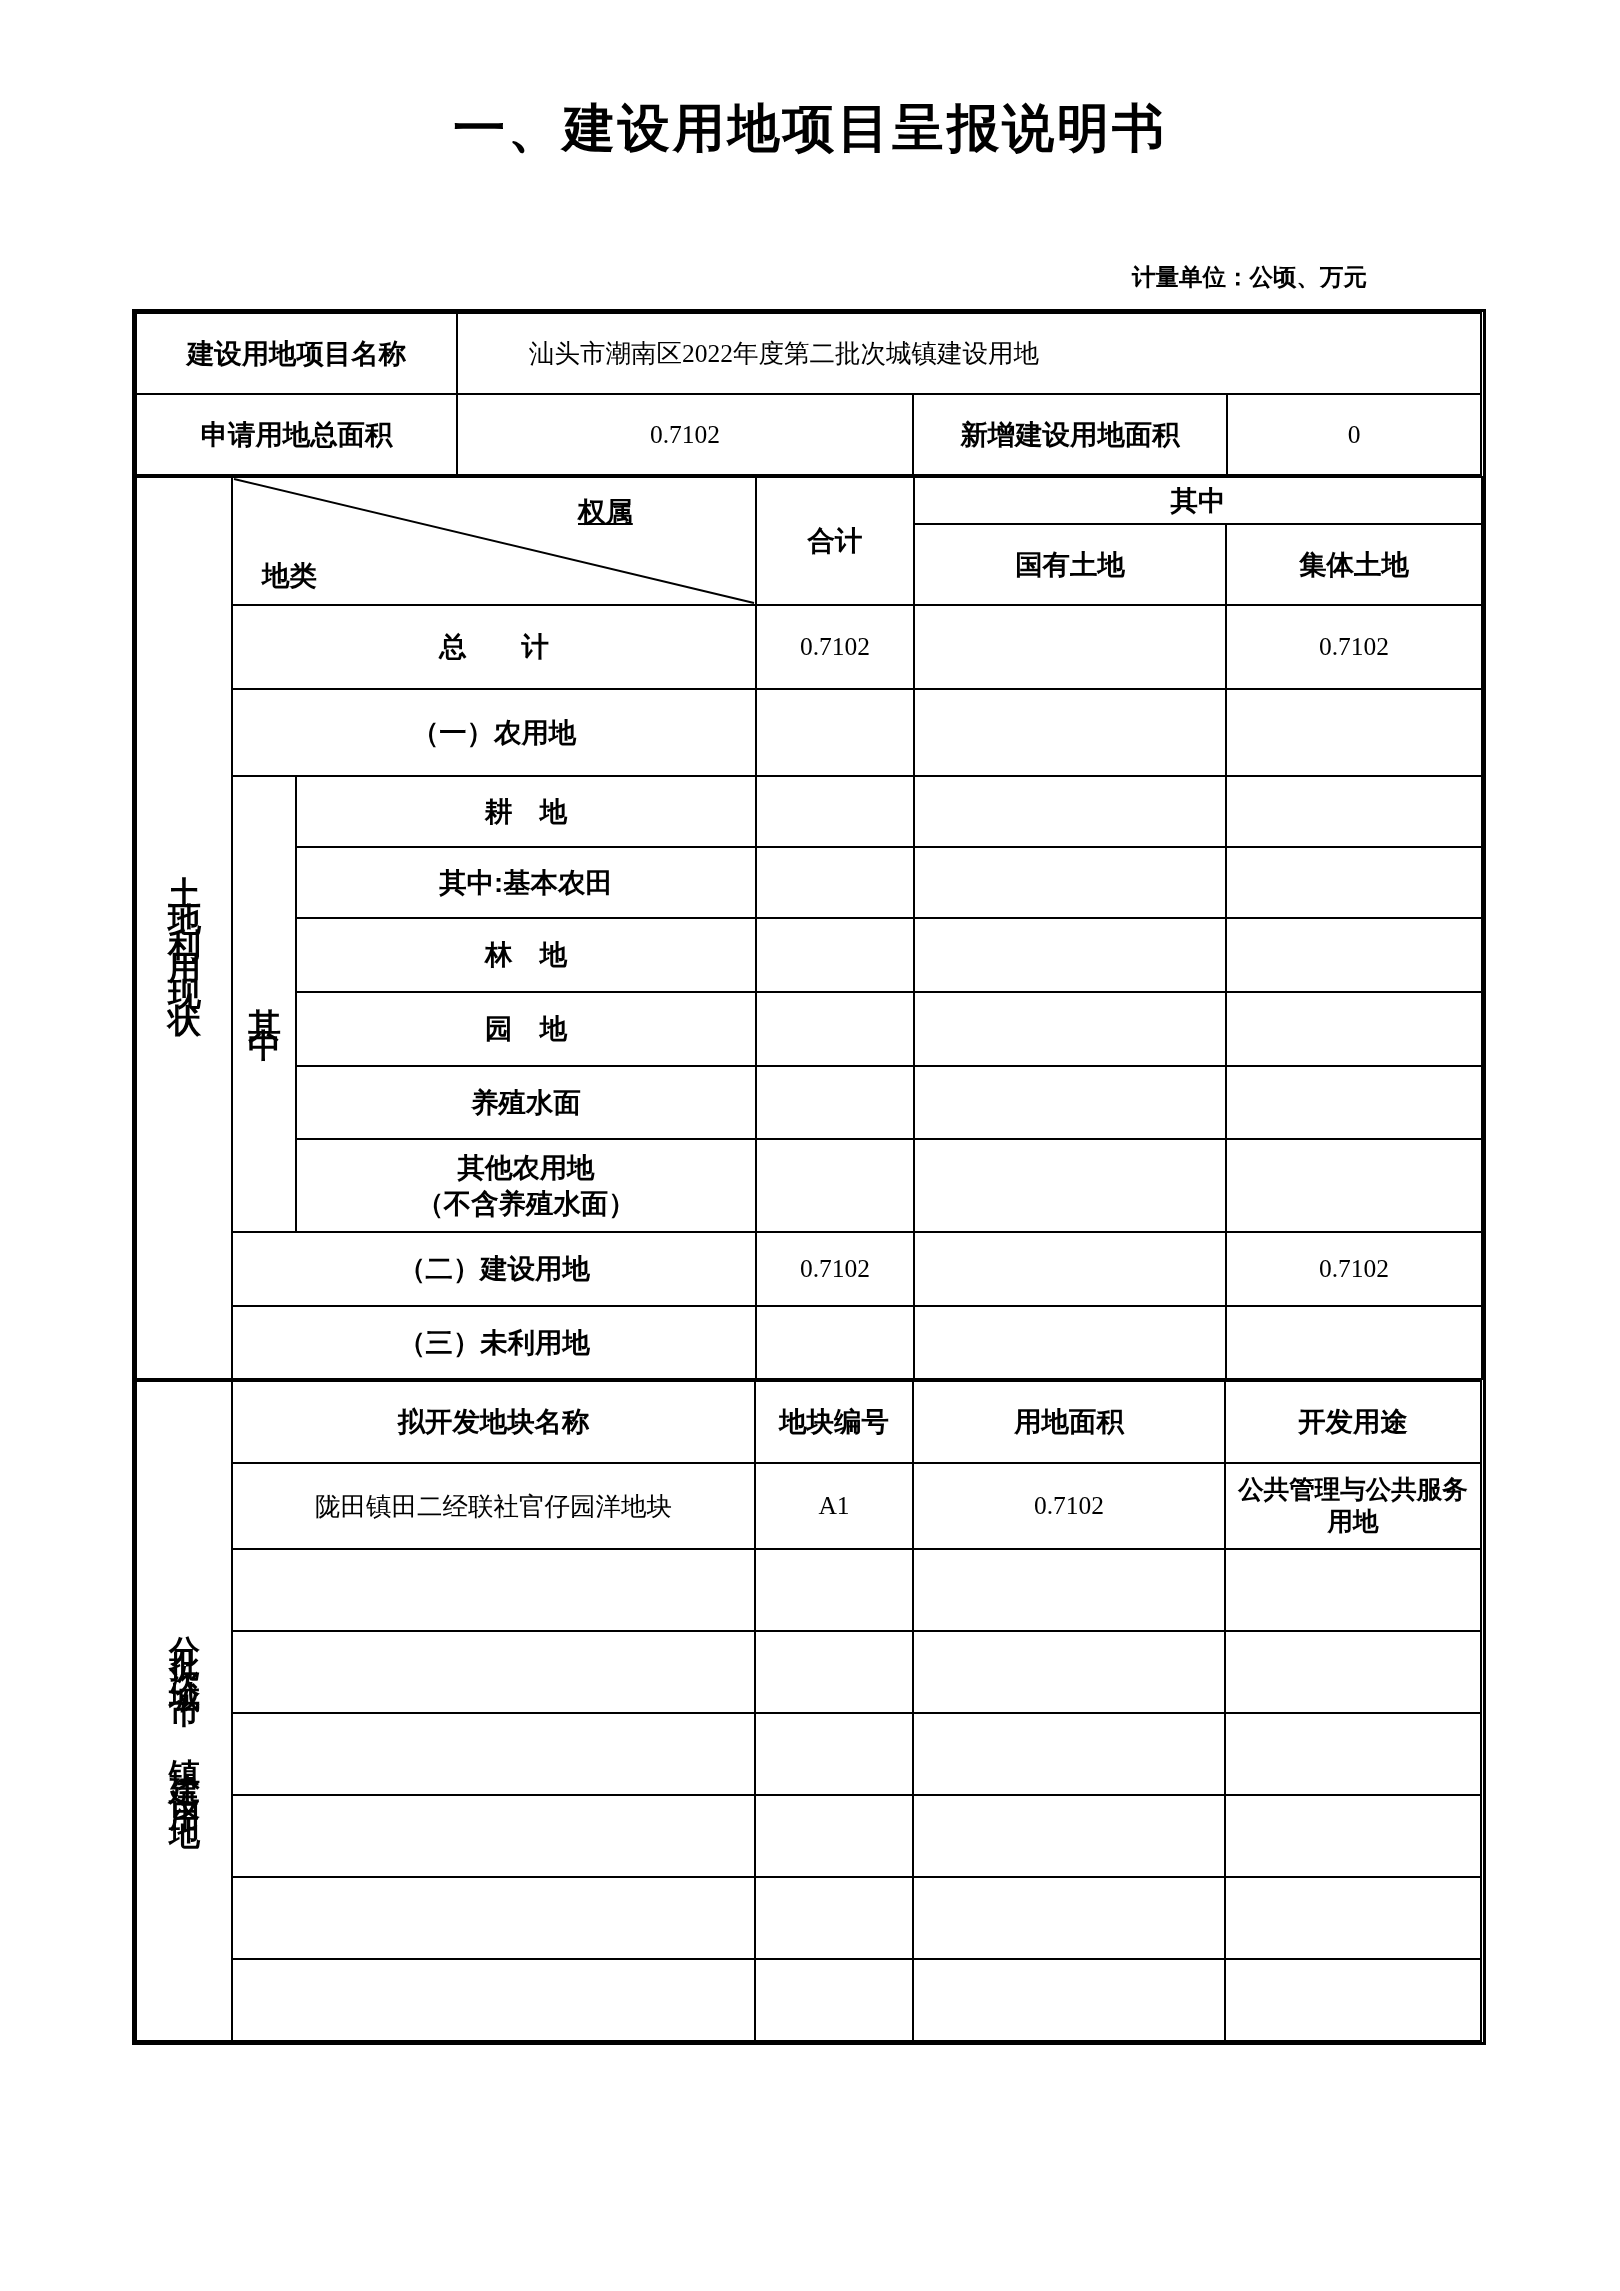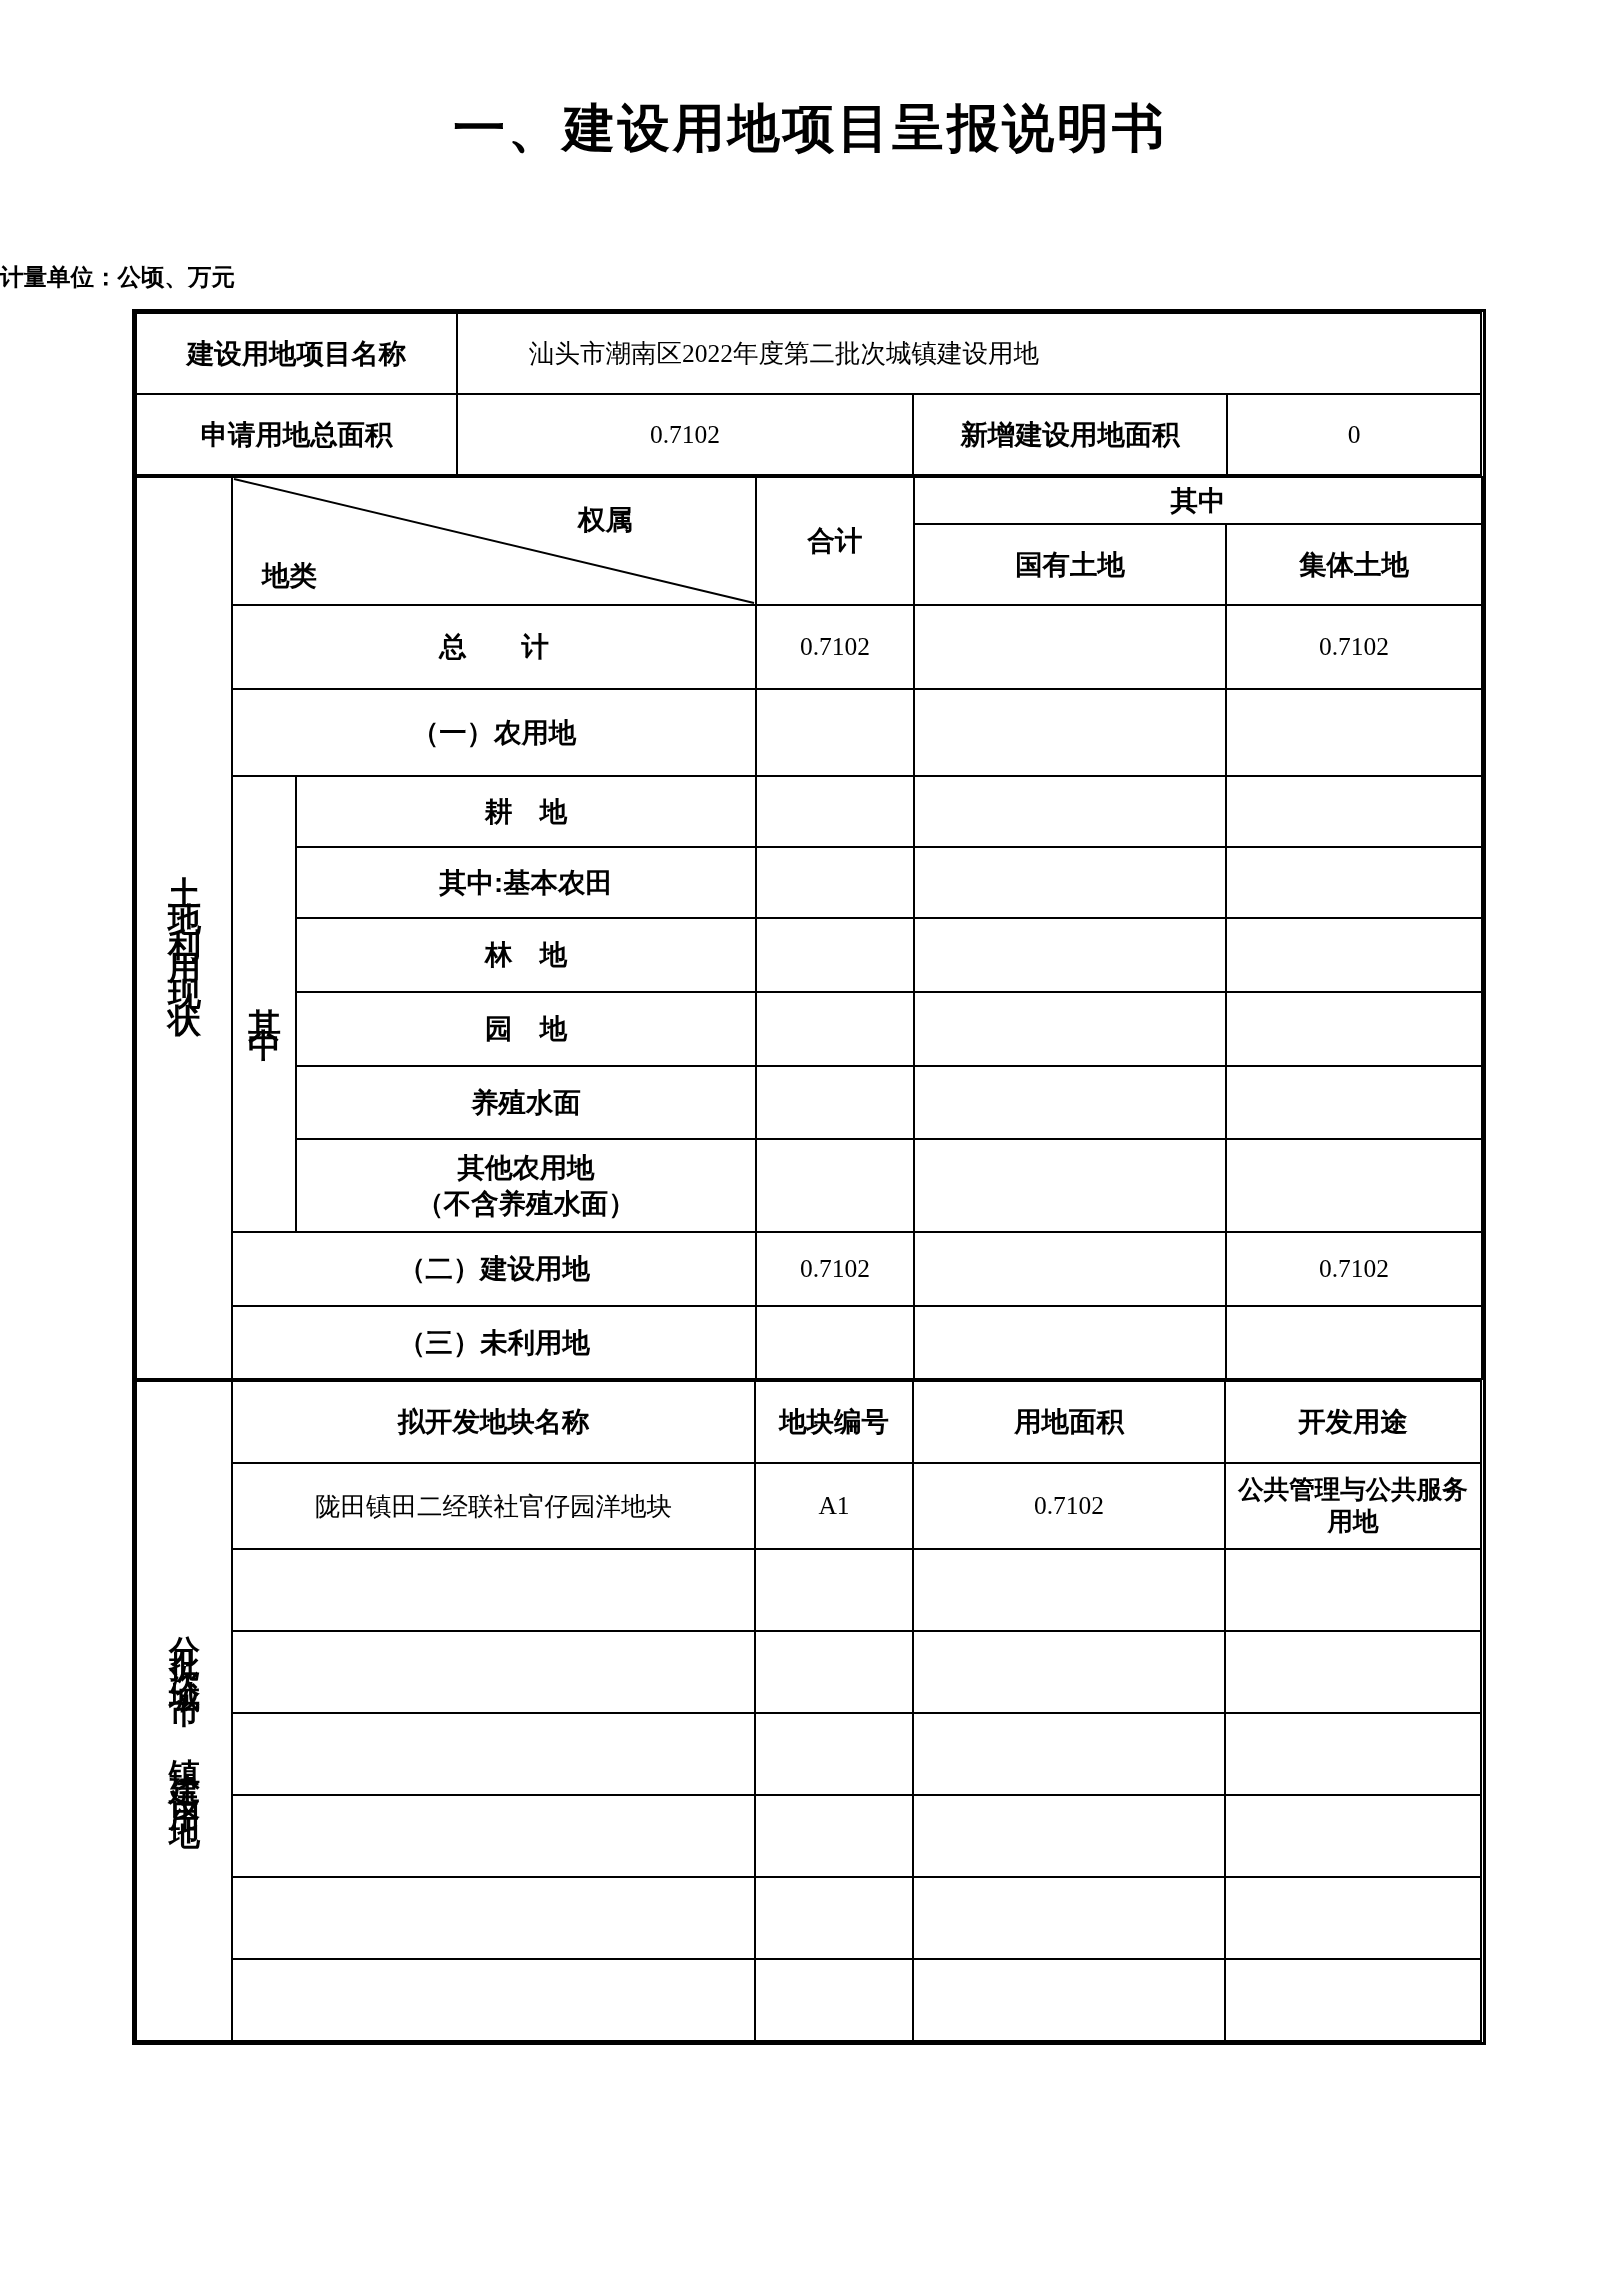--- a/index.html
+++ b/index.html
@@ -4,21 +4,21 @@
 <style>
   html,body{margin:0;padding:0;background:#ffffff;}
   body{width:1620px;height:2292px;position:relative;color:#000;}
   .page{position:relative;width:1620px;height:2292px;background:#fff;
         font-family:"Liberation Sans",sans-serif;}
 
   .title{position:absolute;top:94px;left:0;width:1620px;margin:0;
          text-align:center;font-size:52px;font-weight:700;letter-spacing:2.9px;}
 
   .unit-note{position:absolute;top:261px;left:0;width:1367px;
-             text-align:left;font-size:23.5px;font-weight:700;}
+             text-align:right;font-size:23.5px;font-weight:700;}
 
   .doc{position:absolute;left:132px;top:309px;border:3.9px solid #000;background:#fff;}
 
   table{border-collapse:collapse;table-layout:fixed;width:1345px;}
   td{border:2px solid #000;border-top-width:2.9px;border-bottom-width:2.9px;
      padding:0;text-align:center;vertical-align:middle;overflow:hidden;}
 
   .lbl{font-family:"Liberation Sans",sans-serif;font-weight:700;font-size:27.4px;}
   .val{font-family:"Liberation Serif",serif;font-weight:400;font-size:25.5px;}
   .val-left{text-align:left;padding-left:71px;}
@@ -27,21 +27,21 @@
 
   .vwrap{display:inline-block;}
   .vtext{writing-mode:vertical-rl;text-orientation:upright;display:inline-block;}
   .stub-land{font-size:33px;font-weight:700;letter-spacing:25.5px;}
   .stub-among{font-size:33px;font-weight:700;letter-spacing:19.6px;}
   .stub-batch{font-size:31px;font-weight:700;letter-spacing:14.7px;}
 
   .diag{position:relative;}
   .diag svg{position:absolute;left:0;top:0;width:100%;height:100%;}
   .diag .corner{position:absolute;font-weight:700;font-size:27.4px;white-space:nowrap;}
-  .diag .corner-top{top:24px;left:345px;}
+  .diag .corner-top{top:16px;left:345px;text-decoration:underline;}
   .diag .corner-bottom{top:80px;left:29px;}
 </style>
 </head>
 <body>
 
 <div class="page">
 
   <h1 class="title">一、建设用地项目呈报说明书</h1>
 
   <div class="unit-note">计量单位：公顷、万元</div>

